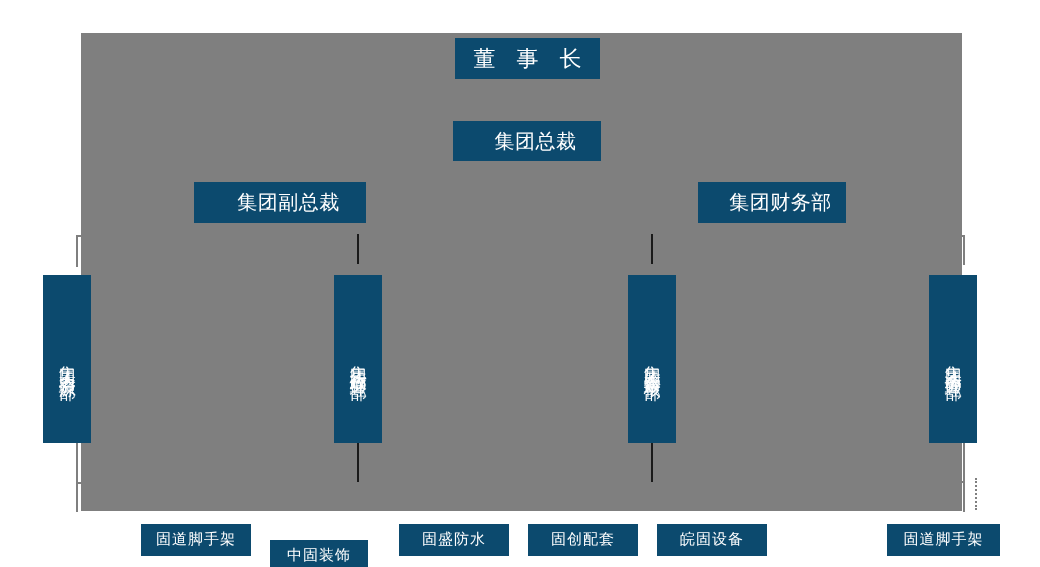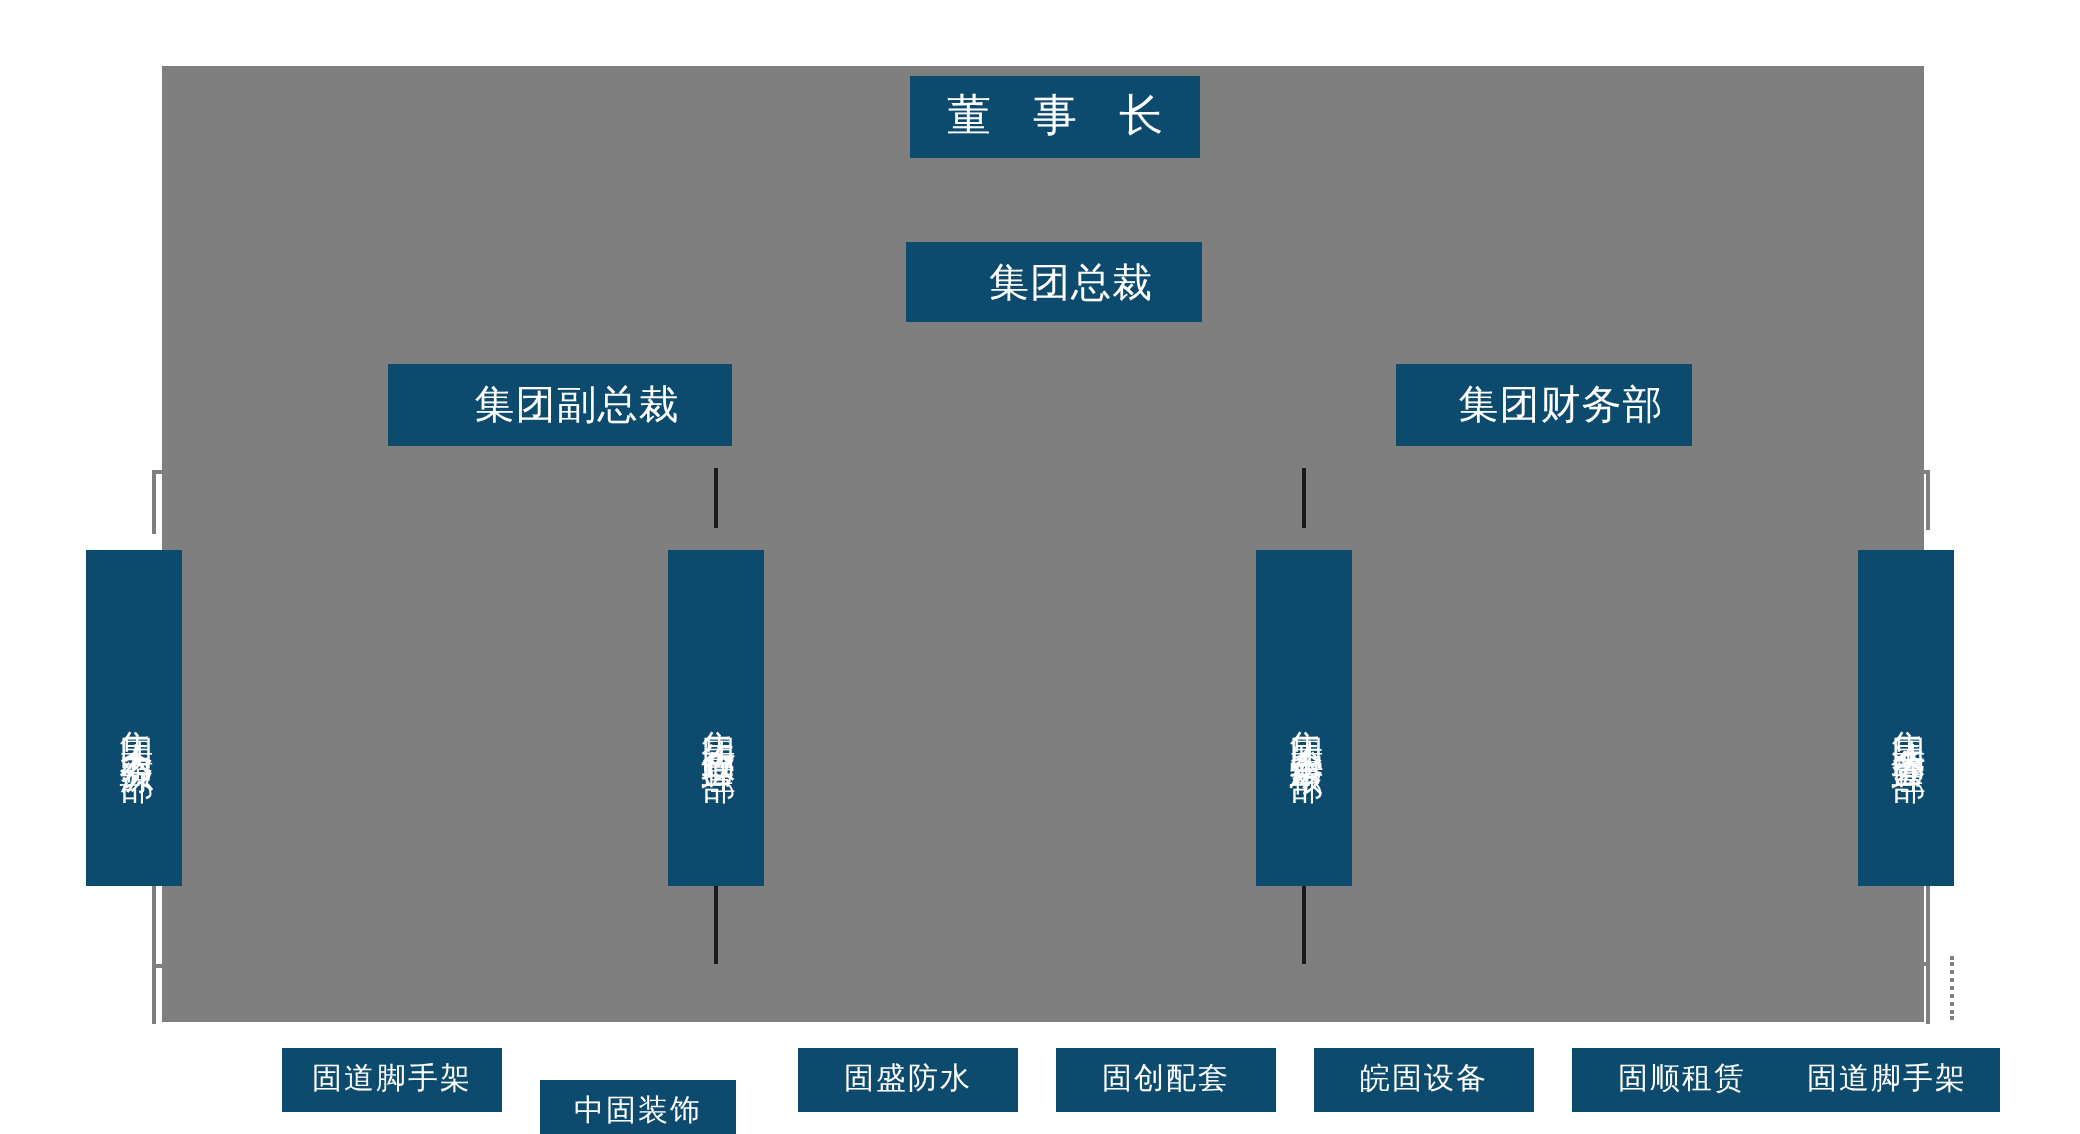--- a/index.html
+++ b/index.html
@@ -130,20 +130,17 @@
   </div>
   <div class="node sub" style="left:399px; top:512px; width:110px; height:32px;text-align:center;">
     <span>固盛防水</span>
   </div>
   <div class="node sub" style="left:528px; top:512px; width:110px; height:32px;">
     <span>固创配套</span>
   </div>
   <div class="node sub" style="left:657px; top:512px; width:110px; height:32px;">
     <span>皖固设备</span>
   </div>
-  <div class="node sub" style="left:786px; top:512px; width:110px; height:32px;">
-    <span>固顺租赁</span>
-  </div>
   <div class="node sub" style="left:887px; top:512px; width:113px; height:32px;">
     <span>固道脚手架</span>
   </div>
 
 </div>
 
 </body></html>

